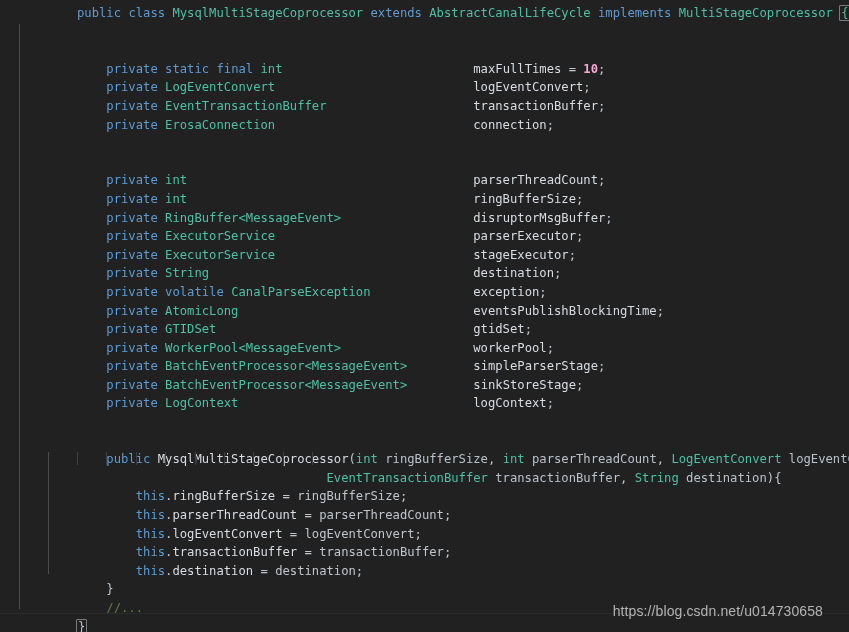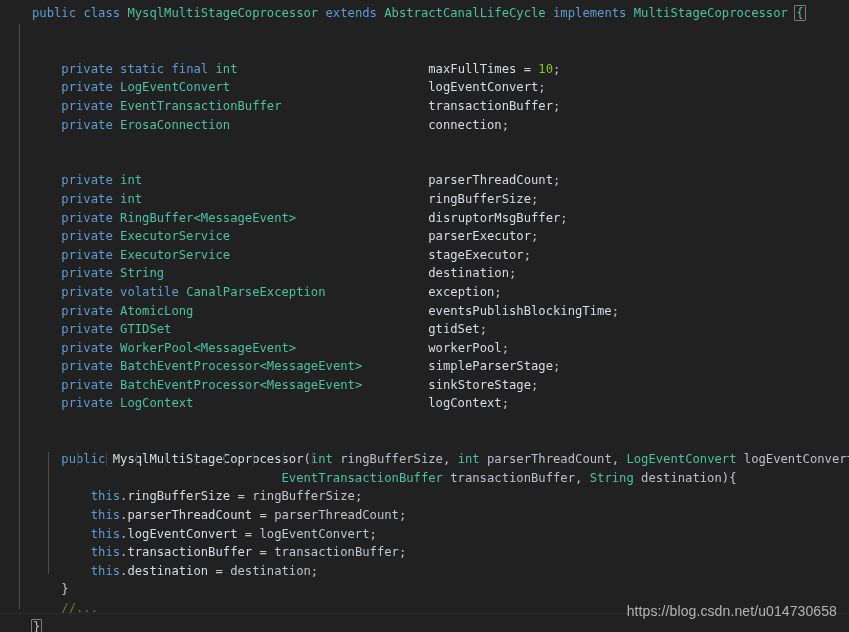--- a/index.html
+++ b/index.html
@@ -36,29 +36,30 @@
     line-height: 18.6px;
     white-space: pre;
     color: #c8c8c8;
     letter-spacing: 0px;
   }
 
   .line {
     height: 18.6px;
     white-space: pre;
     padding-left: 32px;
+    margin-left: 45px;
   }
 
   
   .kw    { color: #5c9cd6; }            
   .type  { color: #4bc1a5; }            
   .fld   { color: #d8dde3; font-weight: normal; }  
   .var   { color: #b9c2cc; }            
   .plain { color: #c0c6cc; }            
-  .num   { color: #84cc16; font-weight: normal; }
+  .num   { color: #f9a8d4; font-weight: bold; }
   .cmt   { color: #5f8040; }            
   .punct { color: #c0c6cc; }
   .gen   { color: #4bc1a5; }            
 
   
   .brace-hl {
     color: #4bc1a5;
     border: 1px solid #7b7b7b;
     padding: 0 1px;
     margin: 0 -1px;
@@ -89,21 +90,21 @@
   #bottom-divider {
     position: absolute;
     left: 0;
     top: 613px;
     width: 849px;
     height: 1px;
     background: #2b2b2b;
   }
   #watermark {
     position: absolute;
-    right: 12px;
+    right: 26px;
     top: 603px;
     font-family: "Liberation Sans", "DejaVu Sans", sans-serif;
     font-size: 14px;
     color: #b4b4b4;
     letter-spacing: 0.1px;
     white-space: nowrap;
   }
 </style>
 </head>
 <body>

